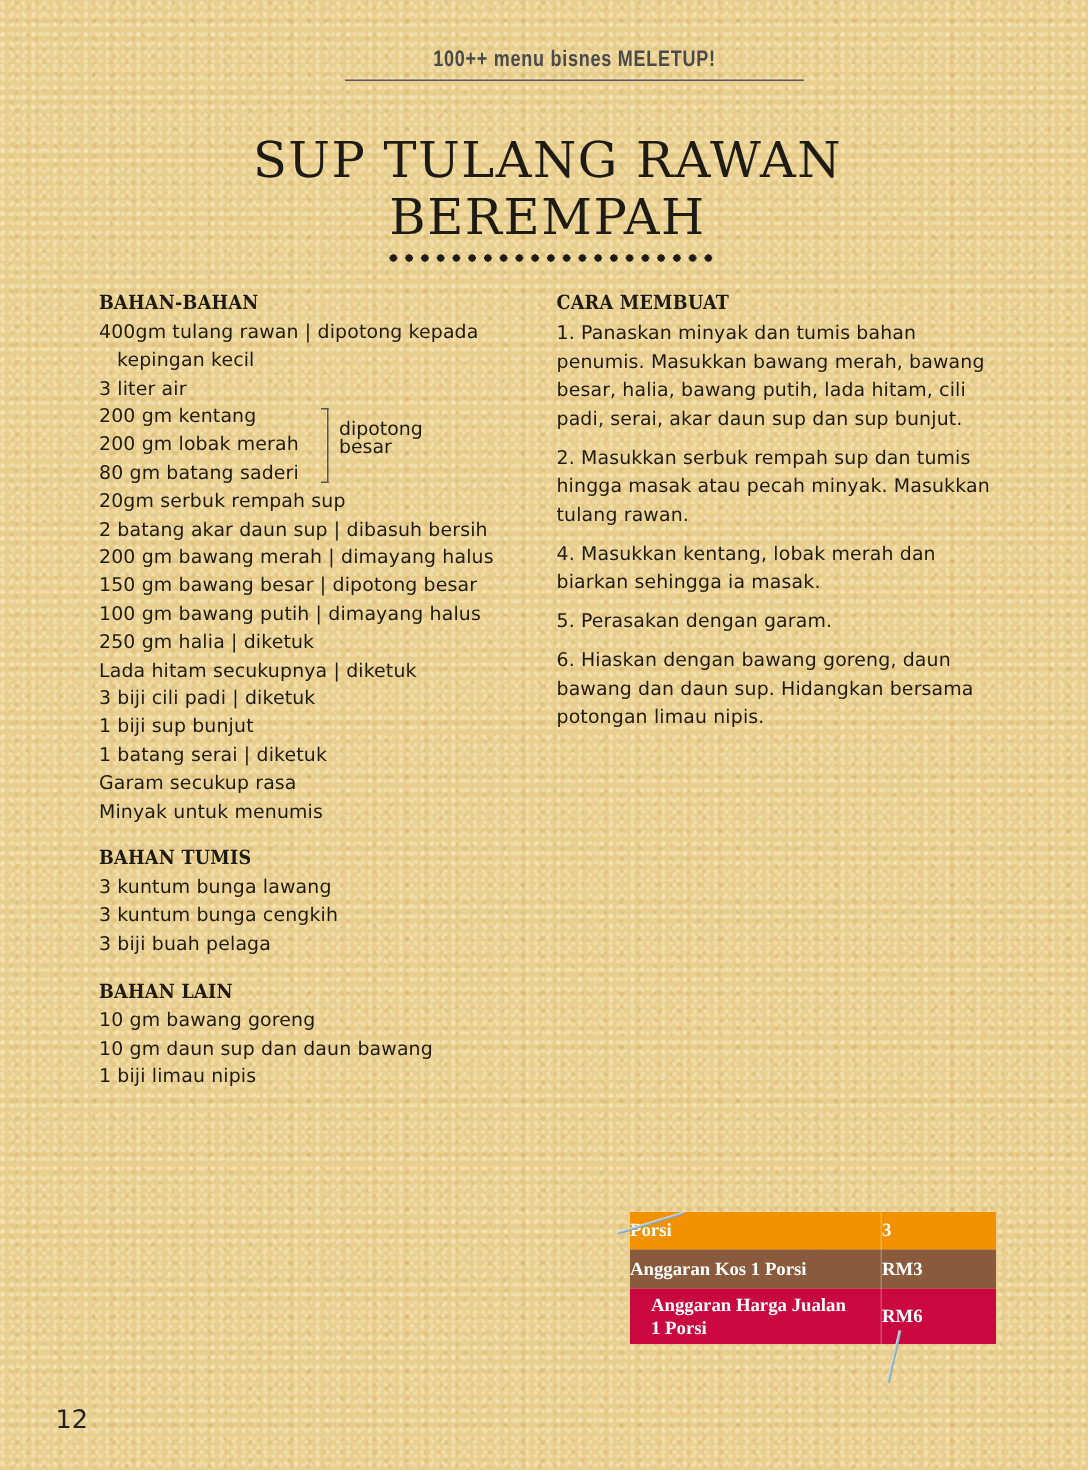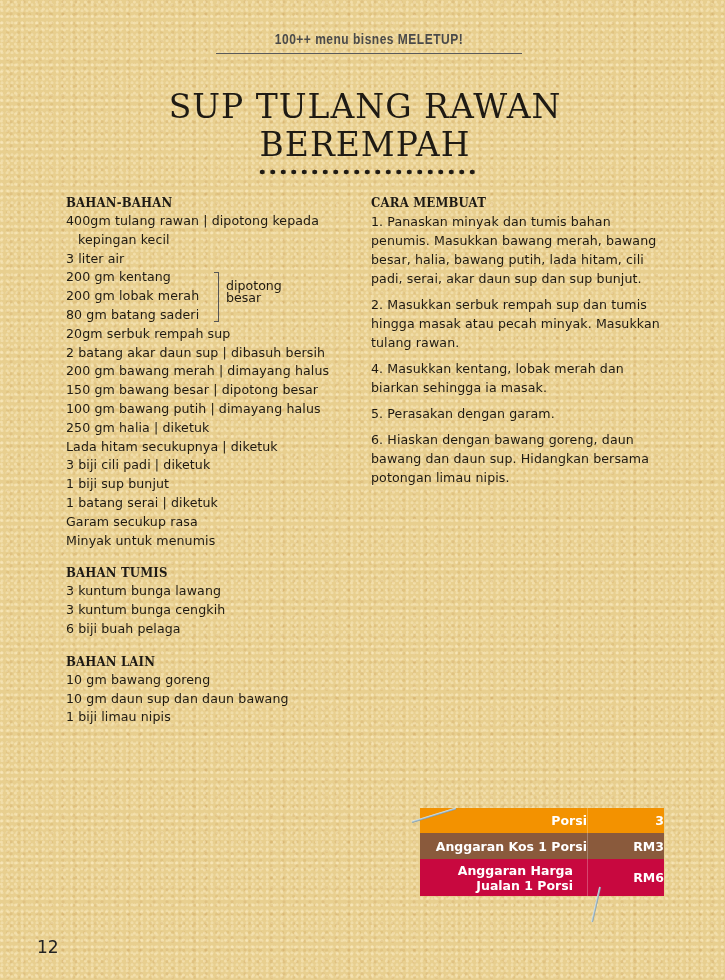--- a/index.html
+++ b/index.html
@@ -9,21 +9,21 @@
     background-image:
       radial-gradient(circle at 20% 30%, rgba(255,240,200,0.45) 0 1px, transparent 2px),
       radial-gradient(circle at 70% 60%, rgba(190,140,60,0.18) 0 1px, transparent 2px),
       radial-gradient(circle at 40% 80%, rgba(255,245,215,0.35) 0 1px, transparent 2px),
       radial-gradient(circle at 85% 15%, rgba(180,120,50,0.15) 0 1px, transparent 2px);
     background-size: 7px 7px, 11px 9px, 5px 6px, 13px 12px;
     font-family: "DejaVu Sans", sans-serif;
     color: #1f1a12;
   }
   .header {
-    position: absolute; left: 216px; top: 28px; width: 306px;
+    position: absolute; left: 230px; top: 28px; width: 306px;
     text-align: center;
   }
   .header-text {
     font-family: "Liberation Sans", sans-serif; font-weight: bold;
     font-size: 12px; letter-spacing: 0.5px; color: #4a4a4a;
     transform: scaleY(1.25); display: inline-block;
   }
   .header-line {
     margin-top: 6px; height: 1px; background: #5a5a5a;
   }
@@ -62,21 +62,21 @@
   .sec-gap { margin-top: 14px; }
   .steps p {
     margin: 0 0 7px 0; font-size: 12.6px; line-height: 19px; letter-spacing: 0.1px;
   }
   .cost-table {
     position: absolute; left: 420px; top: 808px; width: 244px;
     border-collapse: collapse; font-family: "DejaVu Sans", sans-serif;
     font-weight: bold; color: #fff; font-size: 12.5px;
   }
   .cost-table td {
-    text-align: right; padding: 0; border-right: 1px solid rgba(255,255,255,0.25);
+    text-align: left; padding: 0; border-right: 1px solid rgba(255,255,255,0.25); font-family: Liberation Serif, serif;
   }
   .cost-table td:last-child { border-right: none; width: 76px; }
   .row-porsi td { background: #f39200; height: 25px; }
   .row-kos td { background: #8a5a3c; height: 26px; margin-left: 25px; }
   .row-harga td { background: #c8083f; height: 37px; line-height: 15px; }
   .pin {
     position: absolute; height: 2px; background: linear-gradient(#d6e6ee, #7a98a8);
     transform-origin: left center;
   }
   .page-num {
@@ -128,21 +128,21 @@
     <li>1 biji sup bunjut</li>
     <li>1 batang serai | diketuk</li>
     <li>Garam secukup rasa</li>
     <li>Minyak untuk menumis</li>
   </ul>
 
   <h2 class="section-head sec-gap">BAHAN TUMIS</h2>
   <ul class="ing-list">
     <li>3 kuntum bunga lawang</li>
     <li>3 kuntum bunga cengkih</li>
-    <li>6 biji buah pelaga</li>
+    <li>3 biji buah pelaga</li>
   </ul>
 
   <h2 class="section-head sec-gap">BAHAN LAIN</h2>
   <ul class="ing-list">
     <li>10 gm bawang goreng</li>
     <li>10 gm daun sup dan daun bawang</li>
     <li>1 biji limau nipis</li>
   </ul>
 </div>
 

